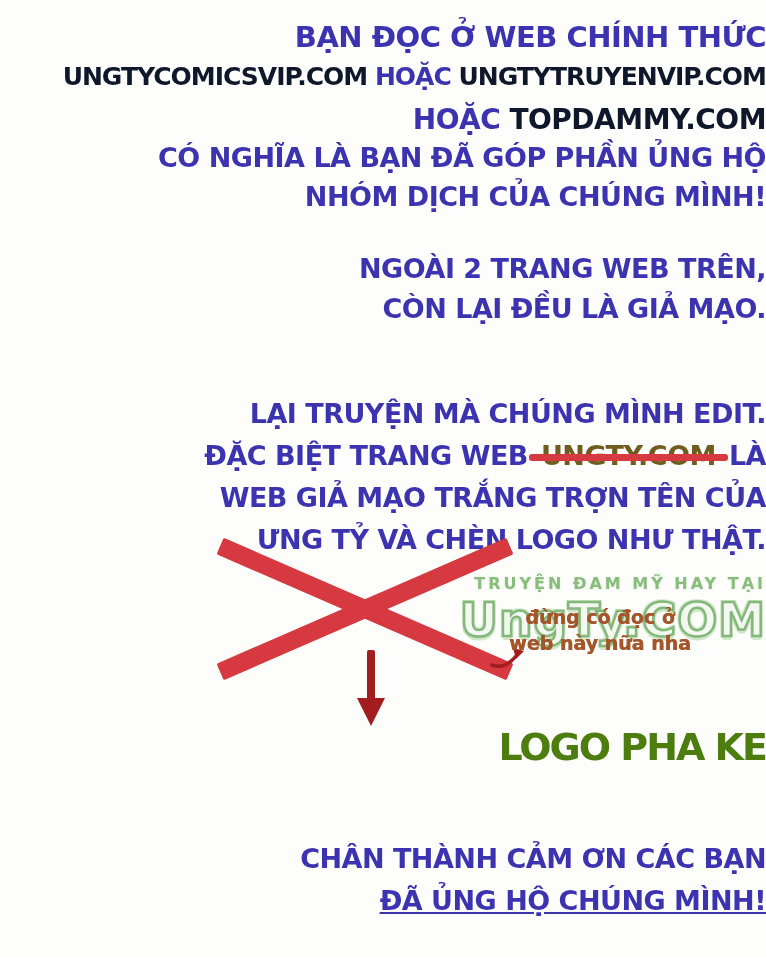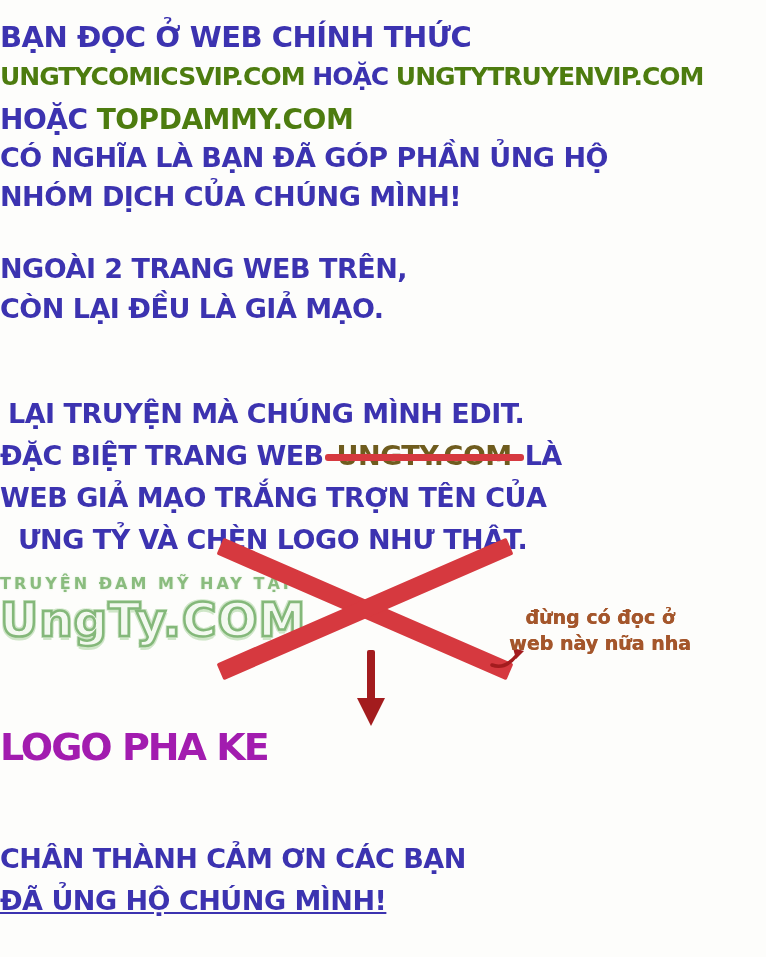--- a/index.html
+++ b/index.html
@@ -9,25 +9,25 @@
   }
   .page {
     position: relative;
     width: 766px;
     height: 957px;
     margin: 0 auto;
     background: #fdfdfb;
     overflow: hidden;
     font-weight: bold;
   }
-  .line { position: absolute; left: 0; right: 0; text-align: left; white-space: nowrap; }
+  .line { position: absolute; left: 0; right: 0; text-align: right; white-space: nowrap; }
 
   
   .blue  { color: #3c33b0; }
-  .red   { color: #4d7c0f; }
+  .red   { color: #0f172a; }
   .olive { color: #6f5c1e; }
 
   
   .hdr1 { top: 20px;  font-size: 29px; letter-spacing: -0.5px; }
   .hdr2 { top: 62px;  font-size: 25px; letter-spacing: -1px; }
   .hdr3 { top: 103px; font-size: 28px; letter-spacing: -0.5px; }
   .hdr4 { top: 142px; font-size: 27px; letter-spacing: -0.5px; }
   .hdr5 { top: 181px; font-size: 27px; letter-spacing: -0.5px; }
 
   
@@ -97,21 +97,21 @@
     text-shadow: 0.4px 0 0 #a4562b;
   }
 
   .curved-arrow { position: absolute; left: 490px; top: 644px; }
   .down-arrow   { position: absolute; left: 350px; top: 648px; }
 
   .caption {
     top: 725px;
     font-size: 38px;
     letter-spacing: -2px;
-    color: #a21caf;
+    color: #4d7c0f;
   }
 
   
   .ftr1 { top: 843px; font-size: 27px; letter-spacing: -0.5px; }
   .ftr2 { top: 885px; font-size: 27px; letter-spacing: -0.5px; text-decoration: underline; }
 </style>
 </head>
 <body>
 
 <div class="page">

